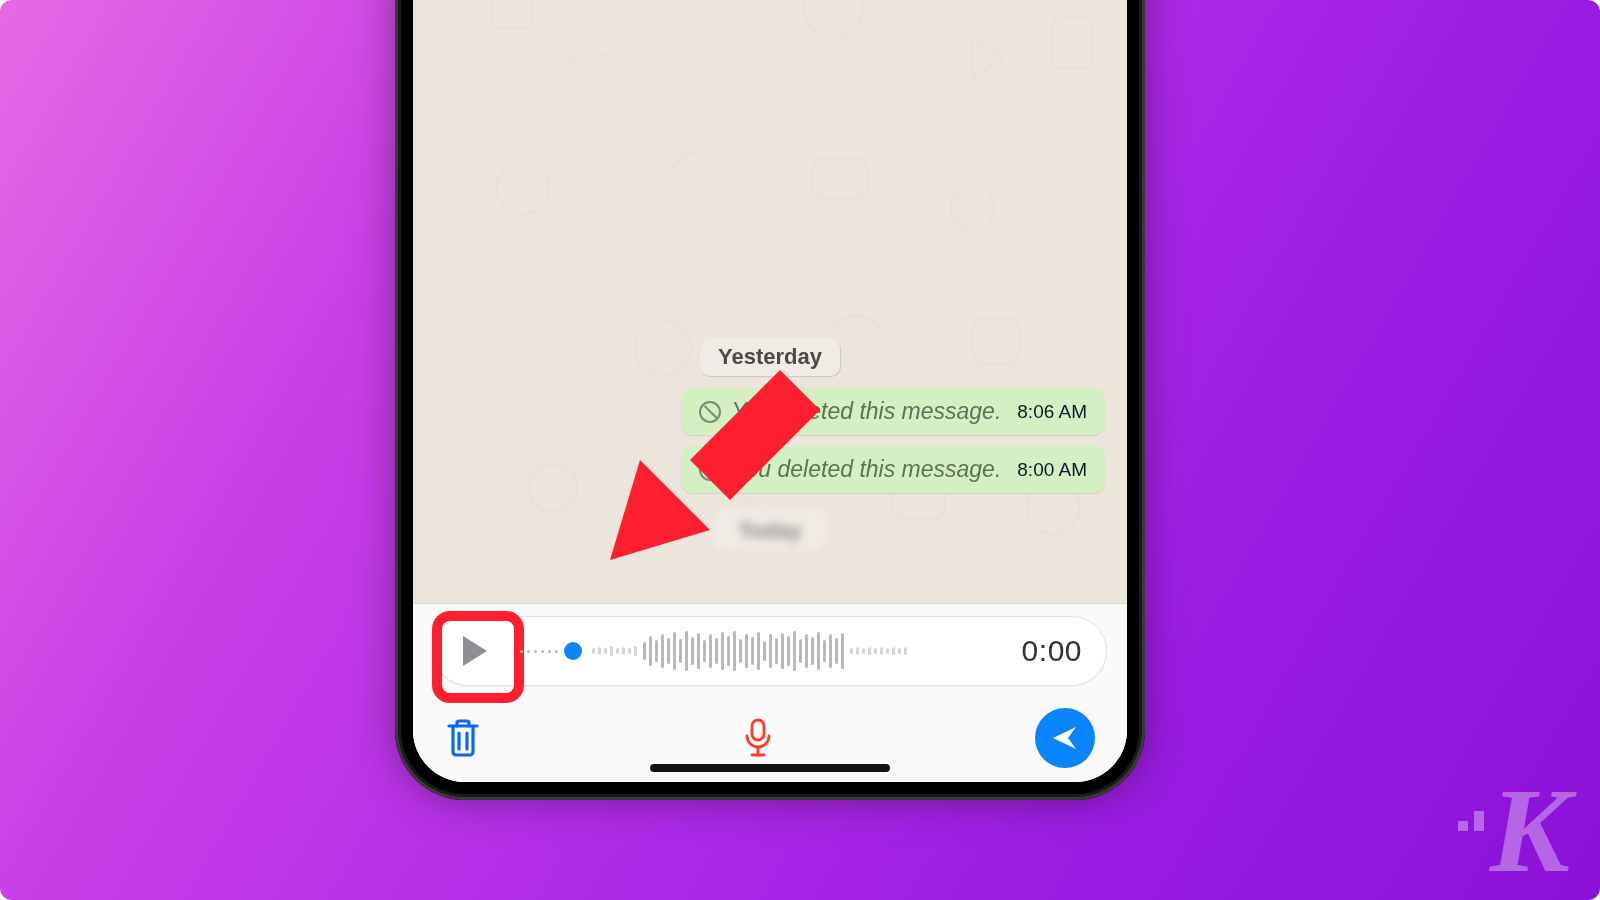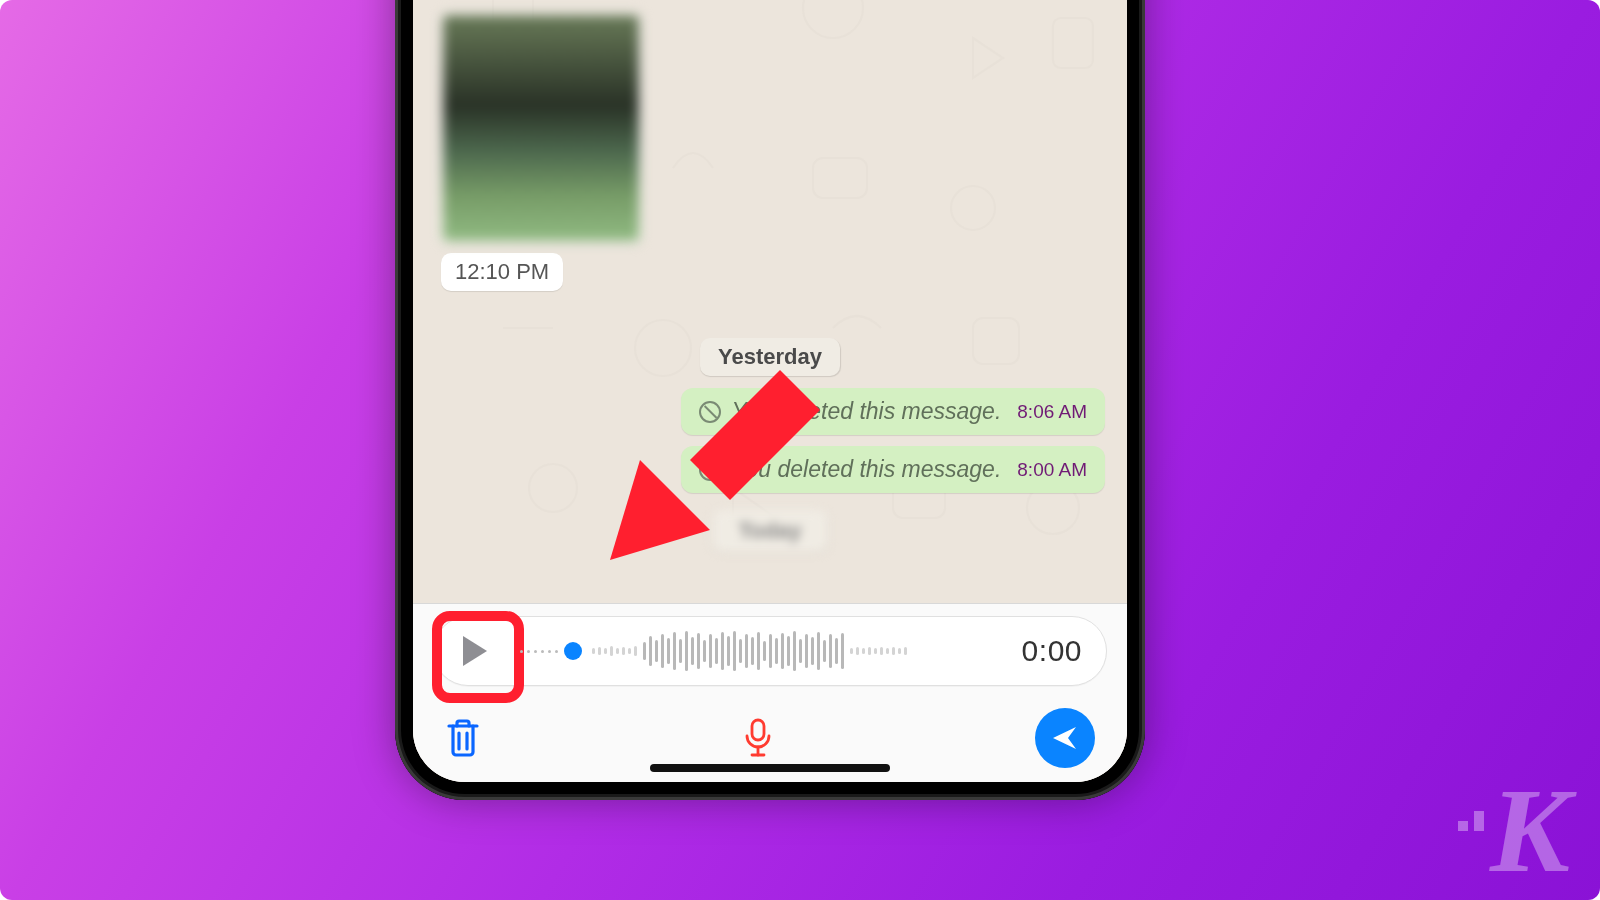--- a/index.html
+++ b/index.html
@@ -114,21 +114,21 @@
     padding: 10px 18px;
     display: flex; align-items: center; gap: 10px;
     box-shadow: 0 1px 1px rgba(0,0,0,0.1);
   }
   .out-bubble .txt {
     color: #60705a;
     font-style: italic;
     font-size: 23px;
   }
   .out-bubble .time {
-    color: #701a75;
+    color: #0f172a;
     font-size: 19px;
     margin-left: 6px;
   }
   .out-bubble .no-icon {
     width: 22px; height: 22px; border: 2.4px solid #7a8a74; border-radius: 50%;
     position: relative; flex: 0 0 auto;
   }
   .out-bubble .no-icon::after {
     content: ""; position: absolute; left: 1px; top: 8px; width: 17px; height: 2.4px;
     background: #7a8a74; transform: rotate(45deg);
@@ -255,24 +255,20 @@
               <circle cx="340" cy="960" r="24"></circle>
             <rect x="520" y="940" width="50" height="44" rx="10"></rect>
           </g>
         </svg>
       </div>
 
       <div class="chat-area">
 
         <div class="messages">
 
-          <div class="img-bubble">
-            <div class="img-thumb"></div>
-            <div class="timestamp-pill">12:10 PM</div>
-          </div>
 
           <div class="date-divider">Yesterday</div>
 
           <div class="out-bubble bubble1">
             <span class="no-icon"></span>
             <span class="txt">You deleted this message.</span>
             <span class="time">8:06 AM</span>
           </div>
           <div class="out-bubble bubble2">
             <span class="no-icon"></span>

